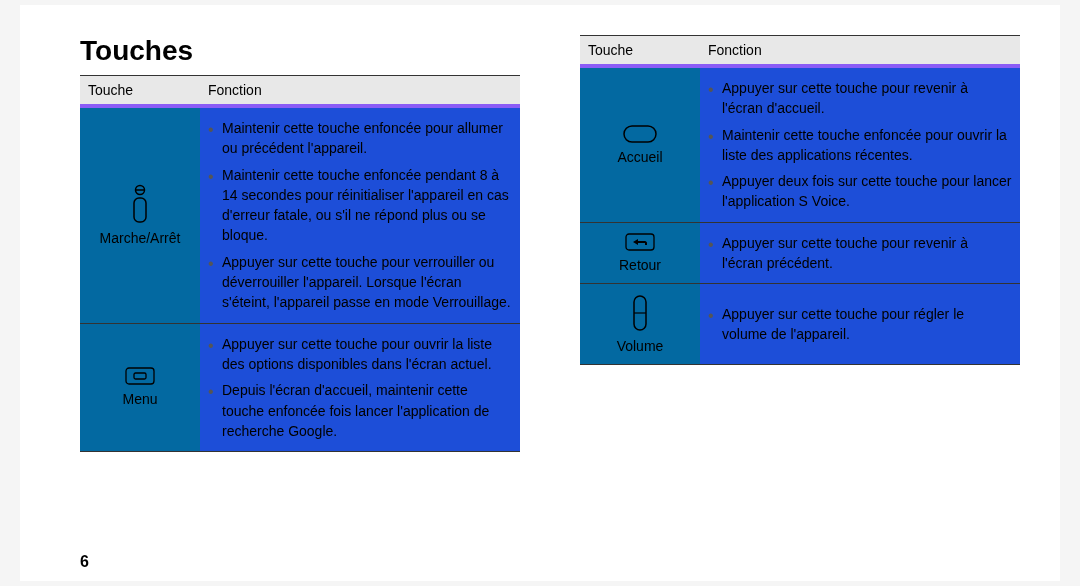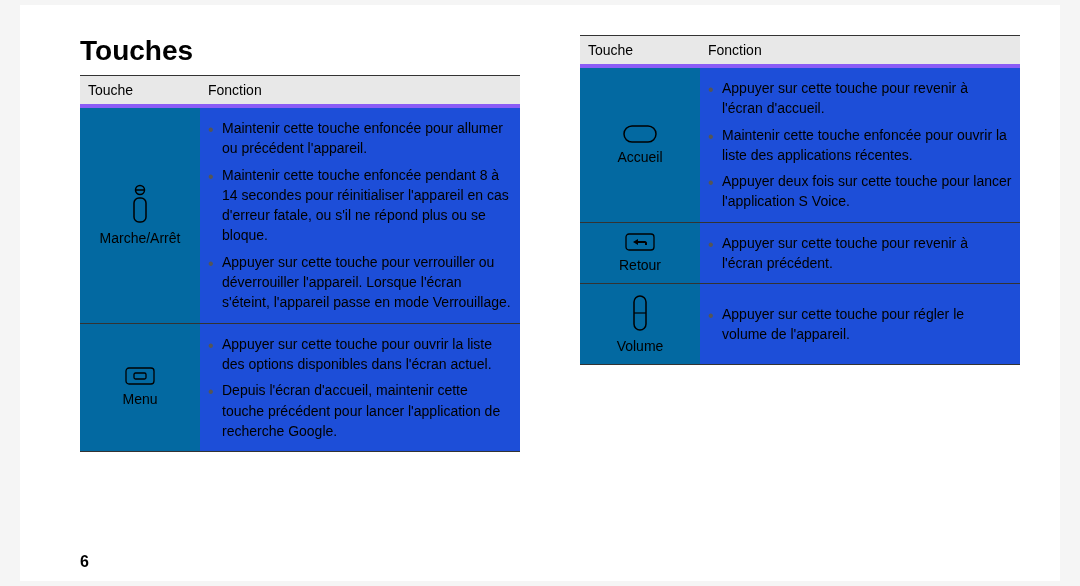--- a/index.html
+++ b/index.html
@@ -138,21 +138,21 @@
               <svg width="30" height="18" viewBox="0 0 30 18">
                 <rect x="1" y="1" width="28" height="16" rx="3" fill="none" stroke="#000" stroke-width="1.3"></rect>
                 <rect x="9" y="6" width="12" height="6" rx="1.5" fill="none" stroke="#000" stroke-width="1.3"></rect>
               </svg>
               <span>Menu</span>
             </div>
           </td>
           <td class="fn-cell">
             <ul class="fn-list">
               <li>Appuyer sur cette touche pour ouvrir la liste des options disponibles dans l'écran actuel.</li>
-              <li>Depuis l'écran d'accueil, maintenir cette touche précédent pour lancer l'application de recherche Google.</li>
+              <li>Depuis l'écran d'accueil, maintenir cette touche enfoncée fois lancer l'application de recherche Google.</li>
             </ul>
           </td>
         </tr>
 
       </tbody>
         </table>
     </div>
 
     <div class="right-col">
       <table>

